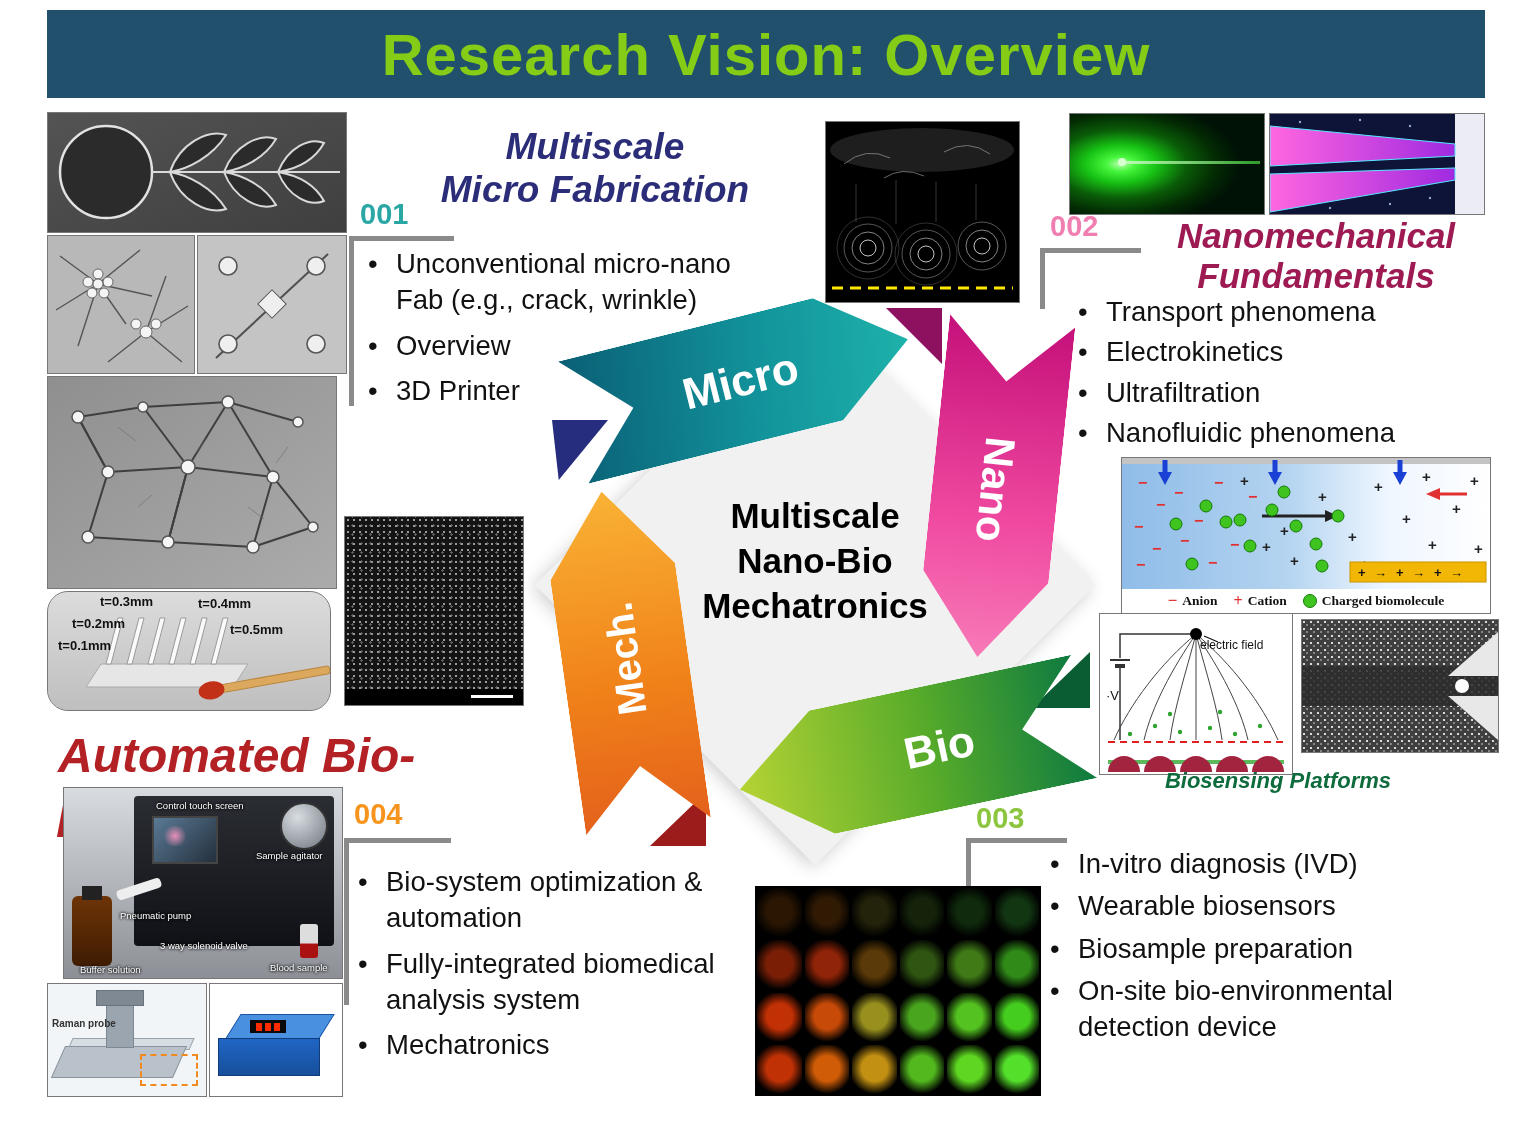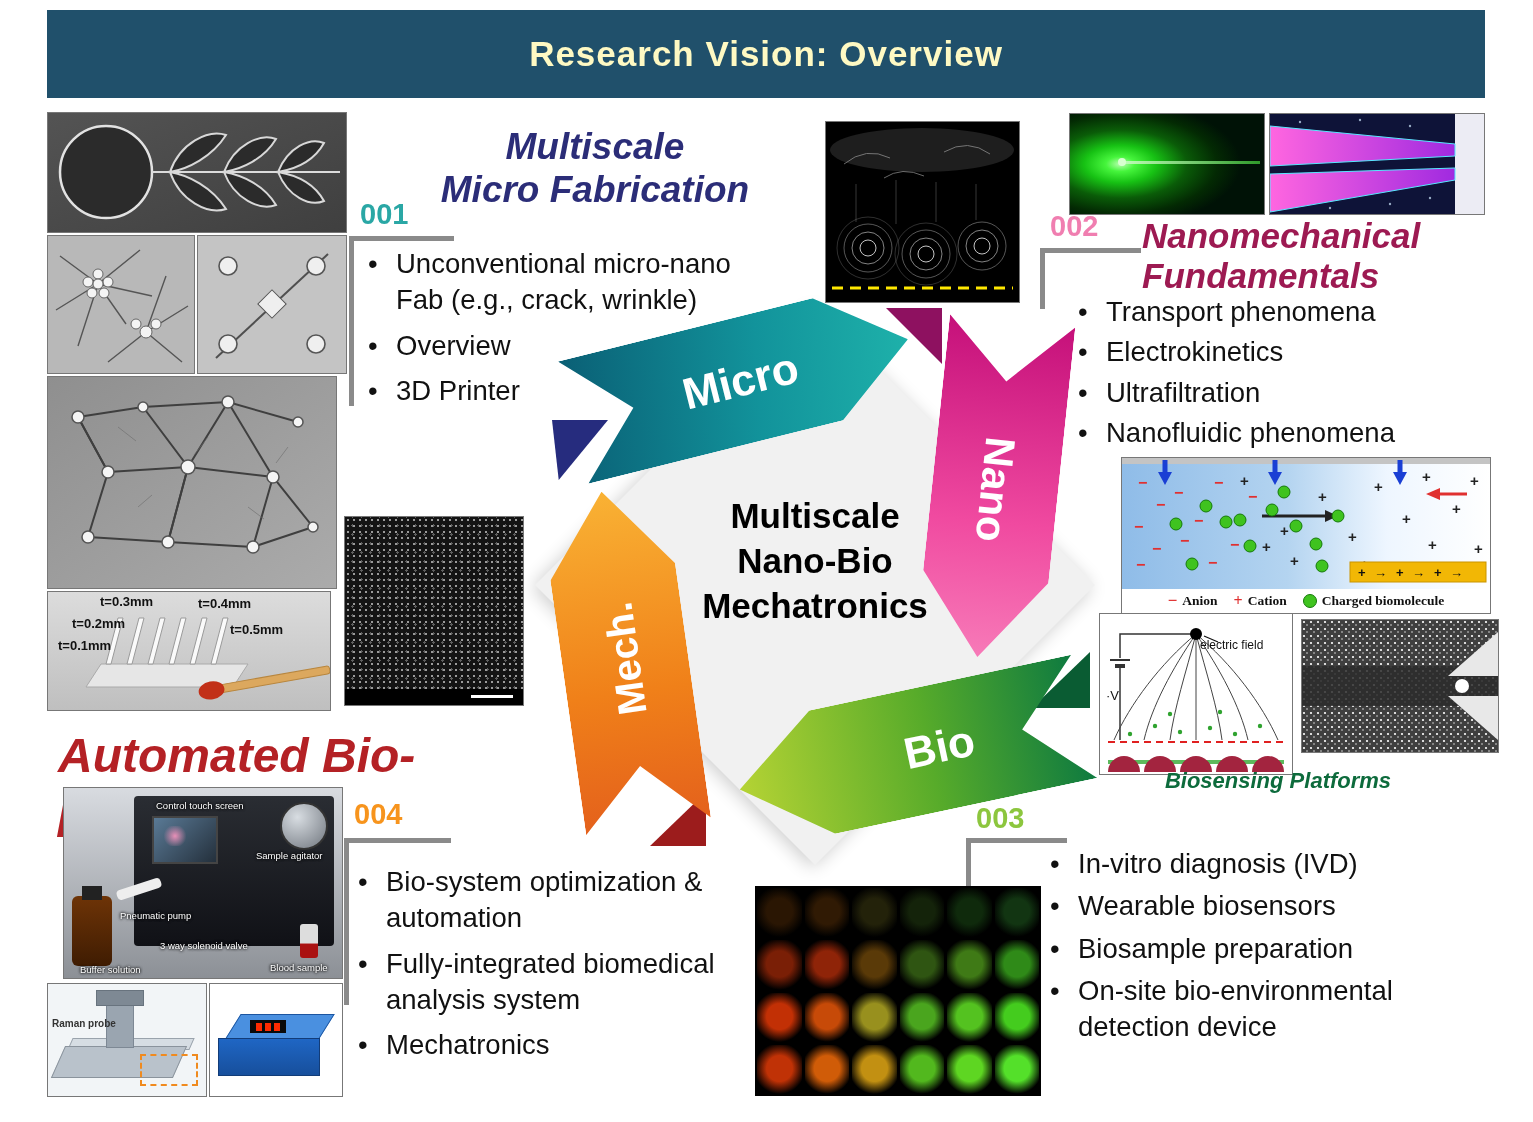--- a/index.html
+++ b/index.html
@@ -2,33 +2,33 @@
 <html><head>
 <meta charset="utf-8">
 <style>
   html,body { margin:0; padding:0; background:#ffffff; }
   .slide { position:relative; width:1533px; height:1122px; background:#fff; overflow:hidden;
            font-family:"Liberation Sans", sans-serif; }
 
   
   #titlebar { position:absolute; left:47px; top:10px; width:1438px; height:88px;
               background:#20506b; display:flex; align-items:center; justify-content:center; }
-  #titlebar h1 { margin:0; color:#fef9c3; font-size:35px; font-weight:bold; letter-spacing:1px; }
+  #titlebar h1 { margin:0; color:#84cc16; font-size:58px; font-weight:bold; letter-spacing:1px; }
 
   
   .img { position:absolute; overflow:hidden; }
   .img svg { display:block; width:100%; height:100%; }
   .framed { outline:1px solid #777; }
 
   
   #img-leaf     { left:48px;  top:113px; width:298px; height:119px; }
   #img-crack-a  { left:48px;  top:236px; width:146px; height:137px; }
   #img-crack-b  { left:198px; top:236px; width:148px; height:137px; }
   #img-crack-net{ left:48px;  top:377px; width:288px; height:211px; }
-  #img-heatsink { left:48px;  top:592px; width:282px; height:118px; }
+  #img-heatsink { left:48px;  top:592px; width:282px; height:118px;border-radius:20px; }
   #img-sem      { left:345px; top:517px; width:178px; height:188px; background:#141414;
                   background-image:radial-gradient(circle,#9b9b9b 1px, rgba(0,0,0,0) 1.3px),
                                    radial-gradient(circle,#5f5f5f 1px, rgba(0,0,0,0) 1.4px);
                   background-size:6px 6px, 9px 9px; background-position:0 0, 3px 4px; }
   #img-vortex   { left:826px; top:122px; width:193px; height:180px; }
   #img-green    { left:1070px;top:114px; width:194px; height:100px; }
   #img-channel  { left:1270px;top:114px; width:214px; height:100px; }
   #img-ion      { left:1122px;top:458px; width:368px; height:155px; background:#fff; }
   #img-efield   { left:1100px;top:614px; width:192px; height:160px; background:#fff; }
   #img-flow     { left:1302px;top:620px; width:196px; height:132px; }
@@ -47,21 +47,21 @@
   .hs-label { position:absolute; font-size:13px; font-weight:bold; color:#111; white-space:nowrap; }
   #hs-l0 { left:52px;  top:2px; }
   #hs-l1 { left:150px; top:4px; }
   #hs-l2 { left:24px;  top:24px; }
   #hs-l3 { left:182px; top:30px; }
   #hs-l4 { left:10px;  top:46px; }
 
   
   .sec-title { position:absolute; font-style:italic; font-weight:bold; }
   #micro-title { left:390px; top:126px; width:410px; font-size:37px; color:#2b2d78; text-align:center; line-height:1.15; }
-  #nano-title  { left:1142px; top:216px; width:348px; font-size:35px; color:#9d1a52; line-height:1.15; }
+  #nano-title  { left:1142px; top:216px; width:348px; font-size:35px; color:#9d1a52; text-align:center; line-height:1.15; }
   #bio-title   { left:1060px; top:768px; width:436px; font-size:22px; color:#0d6b3c; text-align:center; }
   #mech-title  { left:58px;  top:728px; width:524px; font-size:48px; color:#b42125; text-align:left; }
 
   .sec-num { position:absolute; font-size:29px; font-weight:bold; }
   #micro-num { left:360px;  top:198px; color:#2aa7a5; }
   #nano-num  { left:1050px; top:210px; color:#f07eb0; }
   #bio-num   { left:976px;  top:802px; color:#8cc63e; }
   #mech-num  { left:354px;  top:798px; color:#f7941d; }
 
   .bracket { position:absolute; border-top:5px solid #8a8a8a; border-left:5px solid #8a8a8a; }

